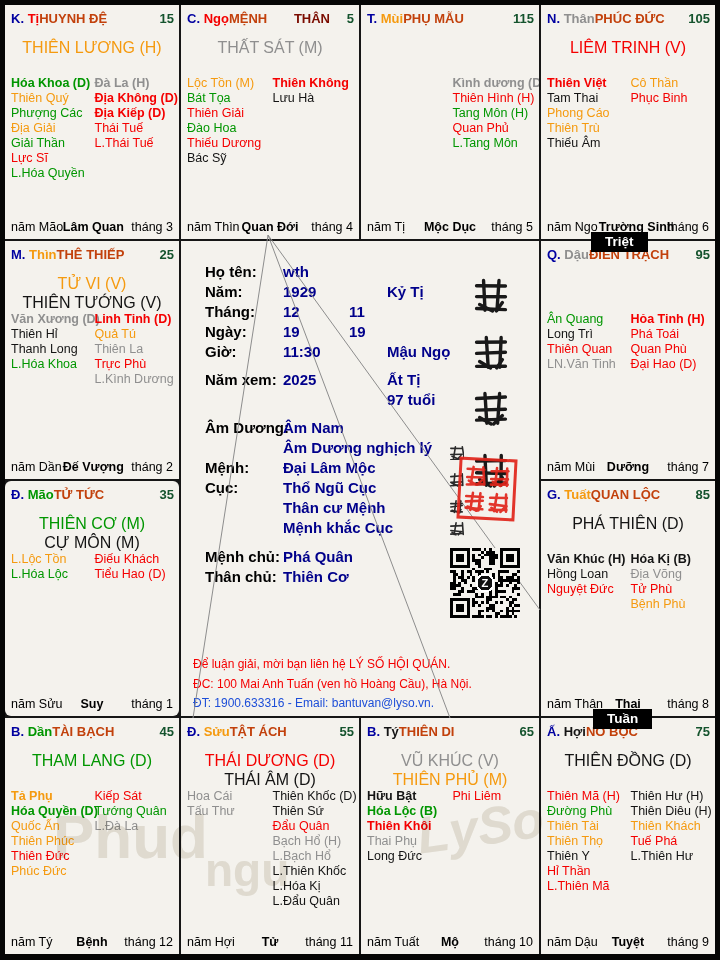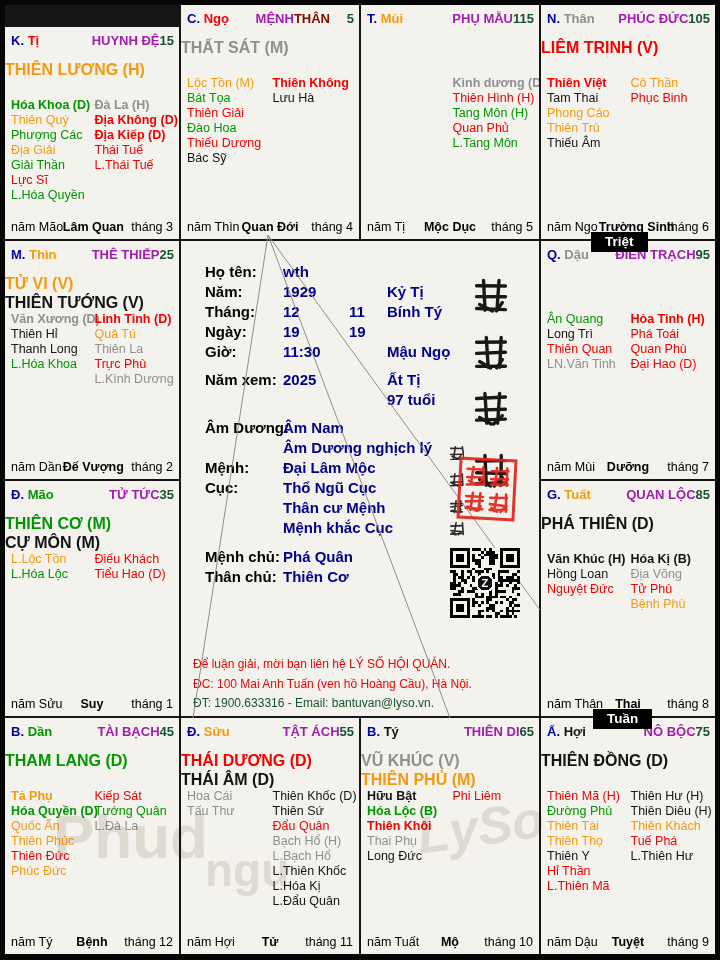--- a/index.html
+++ b/index.html
@@ -11,25 +11,25 @@
   .grid{position:absolute;inset:0;display:grid;
     grid-template-columns:174px 178px 178px 174px;
     grid-template-rows:234px 238px 235px 236px;
     gap:2px;background:#161616}
   .cell{position:relative;background:#F4F2ED;overflow:hidden}
   .center{grid-row:2/4;grid-column:2/4;position:relative;background:#F4F2ED;overflow:hidden}
 
   .chead{position:absolute;top:6px;left:6px;right:5px;display:flex;align-items:baseline;
     font-size:13px;font-weight:700;white-space:nowrap}
   .hstem{color:#0000A0}
-  .hpalace{flex:1;text-align:right;color:#a21caf}
+  .hpalace{flex:1;text-align:left;color:#c2410c}
   .hextra{color:#7B0C00;margin-right:10px}
   .hnum{color:#14532d;min-width:14px;text-align:right}
-  .majors{position:absolute;top:33px;left:0;right:0;text-align:left;
-    font-size:16px;font-weight:700;line-height:19px;white-space:nowrap}
+  .majors{position:absolute;top:33px;left:0;right:0;text-align:center;
+    font-size:16px;font-weight:400;line-height:19px;white-space:nowrap}
   .cols{position:absolute;top:71px;left:6px;right:1px;display:flex;
     font-size:12.5px;line-height:15px}
   .colL,.colR{width:50%}
   .star{white-space:nowrap}
   .b{font-weight:700}
   .cfoot{position:absolute;bottom:5px;left:6px;right:6px;display:flex;
     font-size:12.5px;color:#000;white-space:nowrap}
   .fy{width:32%}
   .fc{width:36%;text-align:center;font-weight:700}
   .fm{width:32%;text-align:right}
@@ -41,21 +41,21 @@
   .crow{display:flex;font-size:15px;font-weight:700;line-height:20px;white-space:nowrap}
   .clabel{width:78px;color:#000}
   .cv1{width:66px;color:#00008B}
   .cv1.wide{width:auto;flex:1}
   .cv2{width:38px;color:#00008B}
   .cv3{flex:1;color:#00008B}
 
   .contact{position:absolute;left:12px;top:414px;font-size:12px;font-weight:400;
     line-height:19.5px;white-space:nowrap}
   .cl.red{color:#F40000}
-  .cl.blue{color:#14532d}
+  .cl.blue{color:#1d4ed8}
 
   .badge{position:absolute;background:#000;color:#fff;font-weight:700;font-size:13.5px;
     text-align:center;line-height:20px;height:20px;padding:0 14px;z-index:7;white-space:nowrap}
   #badge-triet{left:586px;top:227px}
   #badge-tuan{left:588px;top:704px}
 
   .lines{position:absolute;inset:0;z-index:3;pointer-events:none}
   .callig{position:absolute;z-index:4;pointer-events:none}
   .seal{position:absolute;left:453px;top:453px;width:58px;height:62px;z-index:5;
     border:3px solid #E1251B;transform:rotate(3deg);opacity:.92;
@@ -63,21 +63,21 @@
   .qr{position:absolute;left:445px;top:543px;z-index:5}
   .wm{position:absolute;z-index:2;pointer-events:none;color:#E9E6DF;font-weight:700;
     mix-blend-mode:multiply}
 </style>
 </head>
 <body>
 
 <div class="page">
 
   <div class="grid" id="grid">
-    <div class="cell" style="grid-area: 1 / 1; margin-top: 22px;">
+    <div class="cell" style="grid-area: 1 / 1;">
         <div class="chead">
           <span><span class="hstem">K.</span>&nbsp;<span class="c-r">Tị</span></span>
           <span class="hpalace">HUYNH ĐỆ</span>
           <span class="hnum">15</span>
         </div>
         <div class="majors">
           <div class="c-o">THIÊN LƯƠNG (H)</div>
         </div>
         <div class="cols">
           <div class="colL">
@@ -235,21 +235,21 @@
             <div class="star c-r">Quan Phù</div>
             <div class="star c-r">Đại Hao (D)</div>
           </div>
         </div>
         <div class="cfoot">
           <span class="fy">năm Mùi</span>
           <span class="fc">Dưỡng</span>
           <span class="fm">tháng 7</span>
         </div>
       </div>
-      <div class="cell" style="grid-area: 3 / 1;">
+      <div class="cell" style="grid-area: 3 / 1; border-radius: 6px;">
         <div class="chead">
           <span><span class="hstem">Đ.</span>&nbsp;<span class="c-g">Mão</span></span>
           <span class="hpalace">TỬ TỨC</span>
           <span class="hnum">35</span>
         </div>
         <div class="majors">
           <div class="c-g">THIÊN CƠ (M)</div>
           <div class="c-k">CỰ MÔN (M)</div>
         </div>
         <div class="cols">
@@ -428,21 +428,20 @@
           <div class="crow">
             <span class="clabel">Năm:</span>
             <span class="cv1">1929</span>
             <span class="cv2"></span>
             <span class="cv3">Kỷ Tị</span>
           </div>
           <div class="crow">
             <span class="clabel">Tháng:</span>
             <span class="cv1">12</span>
             <span class="cv2">11</span>
-            <span class="cv3">Bính Tý</span>
           </div>
           <div class="crow">
             <span class="clabel">Ngày:</span>
             <span class="cv1">19</span>
             <span class="cv2">19</span>
           </div>
           <div class="crow">
             <span class="clabel">Giờ:</span>
             <span class="cv1">11:30</span>
             <span class="cv2"></span>

